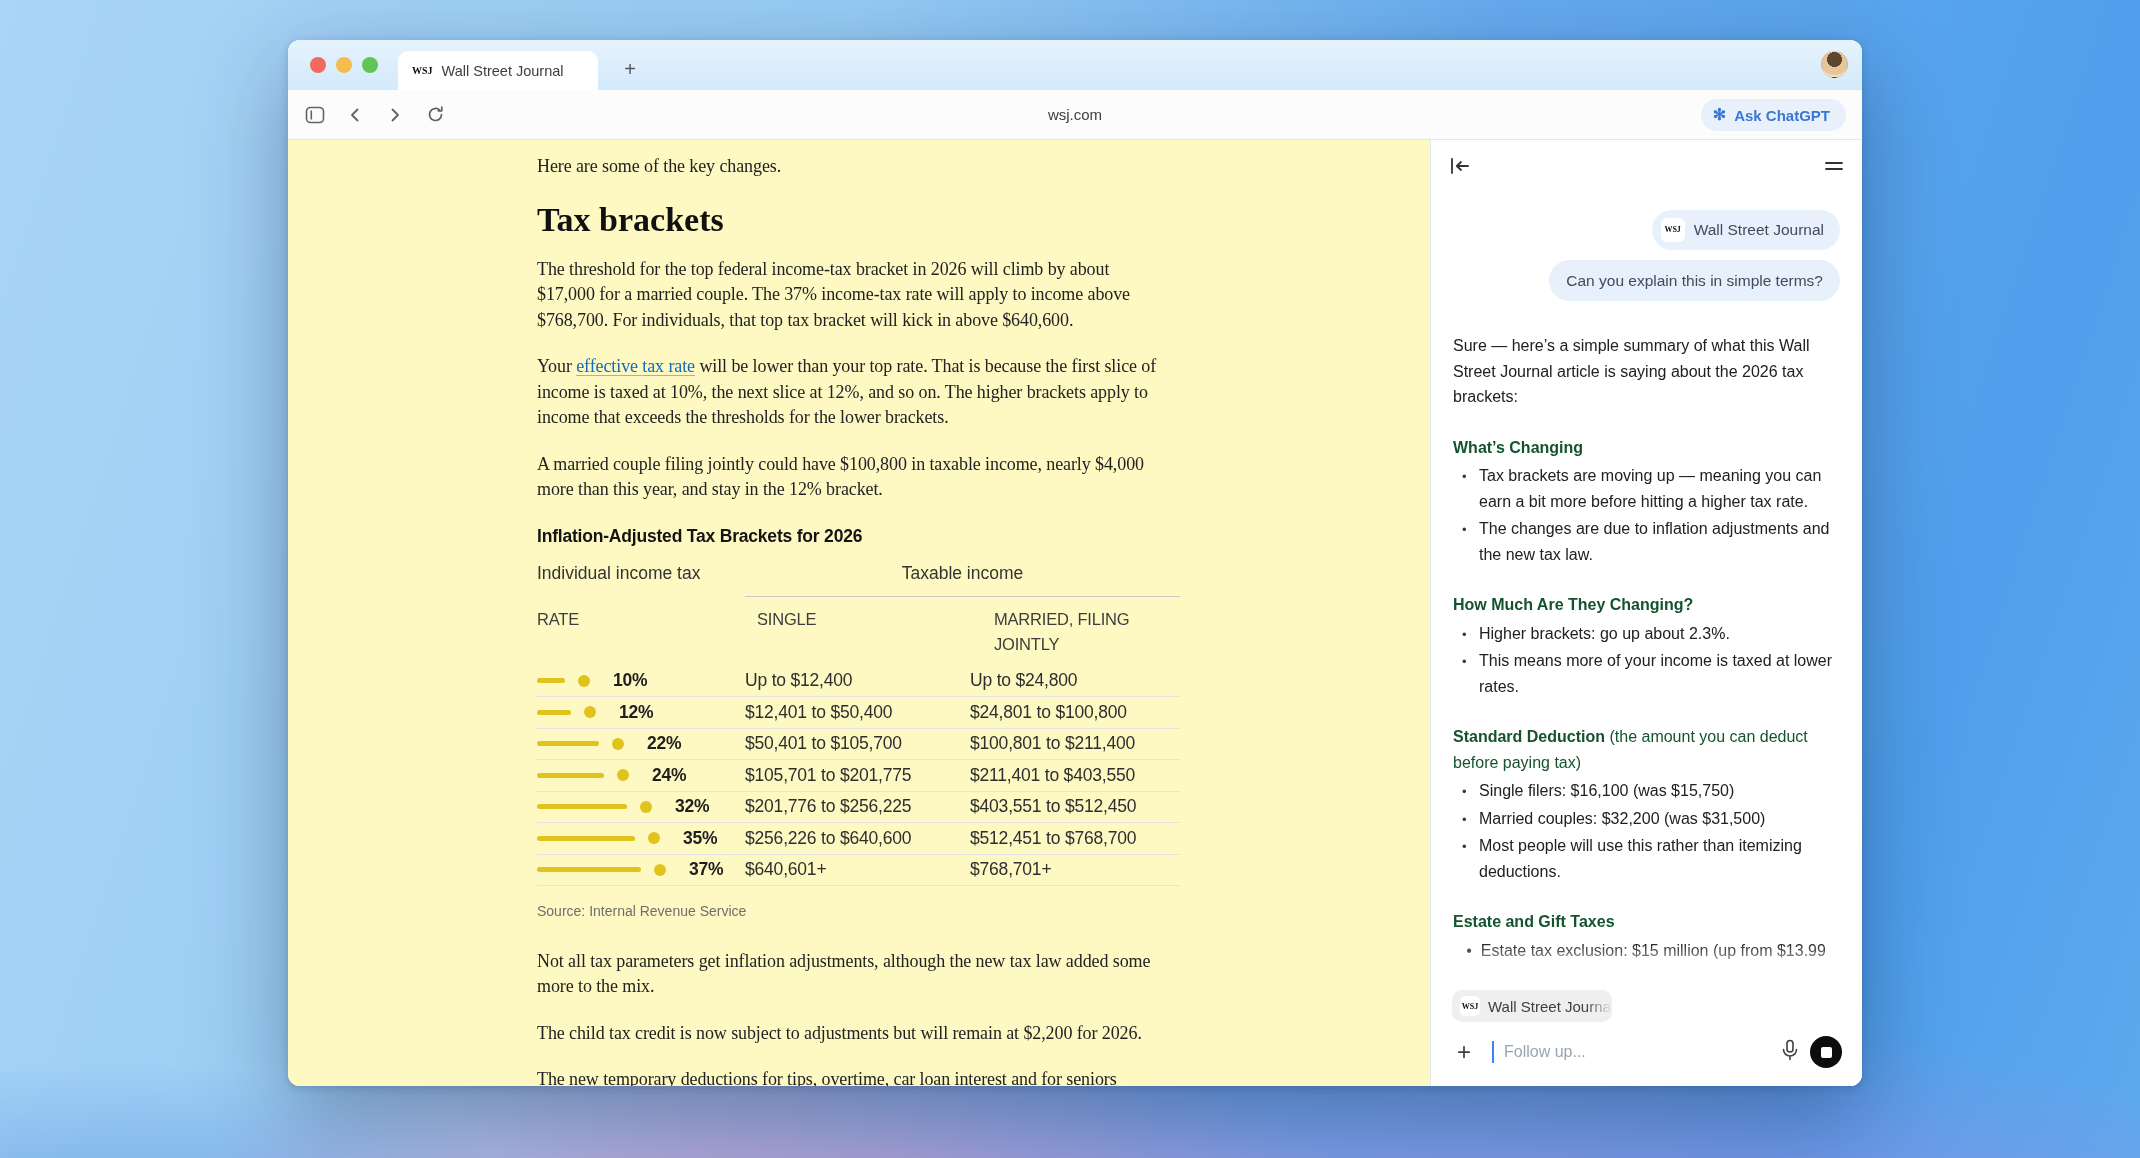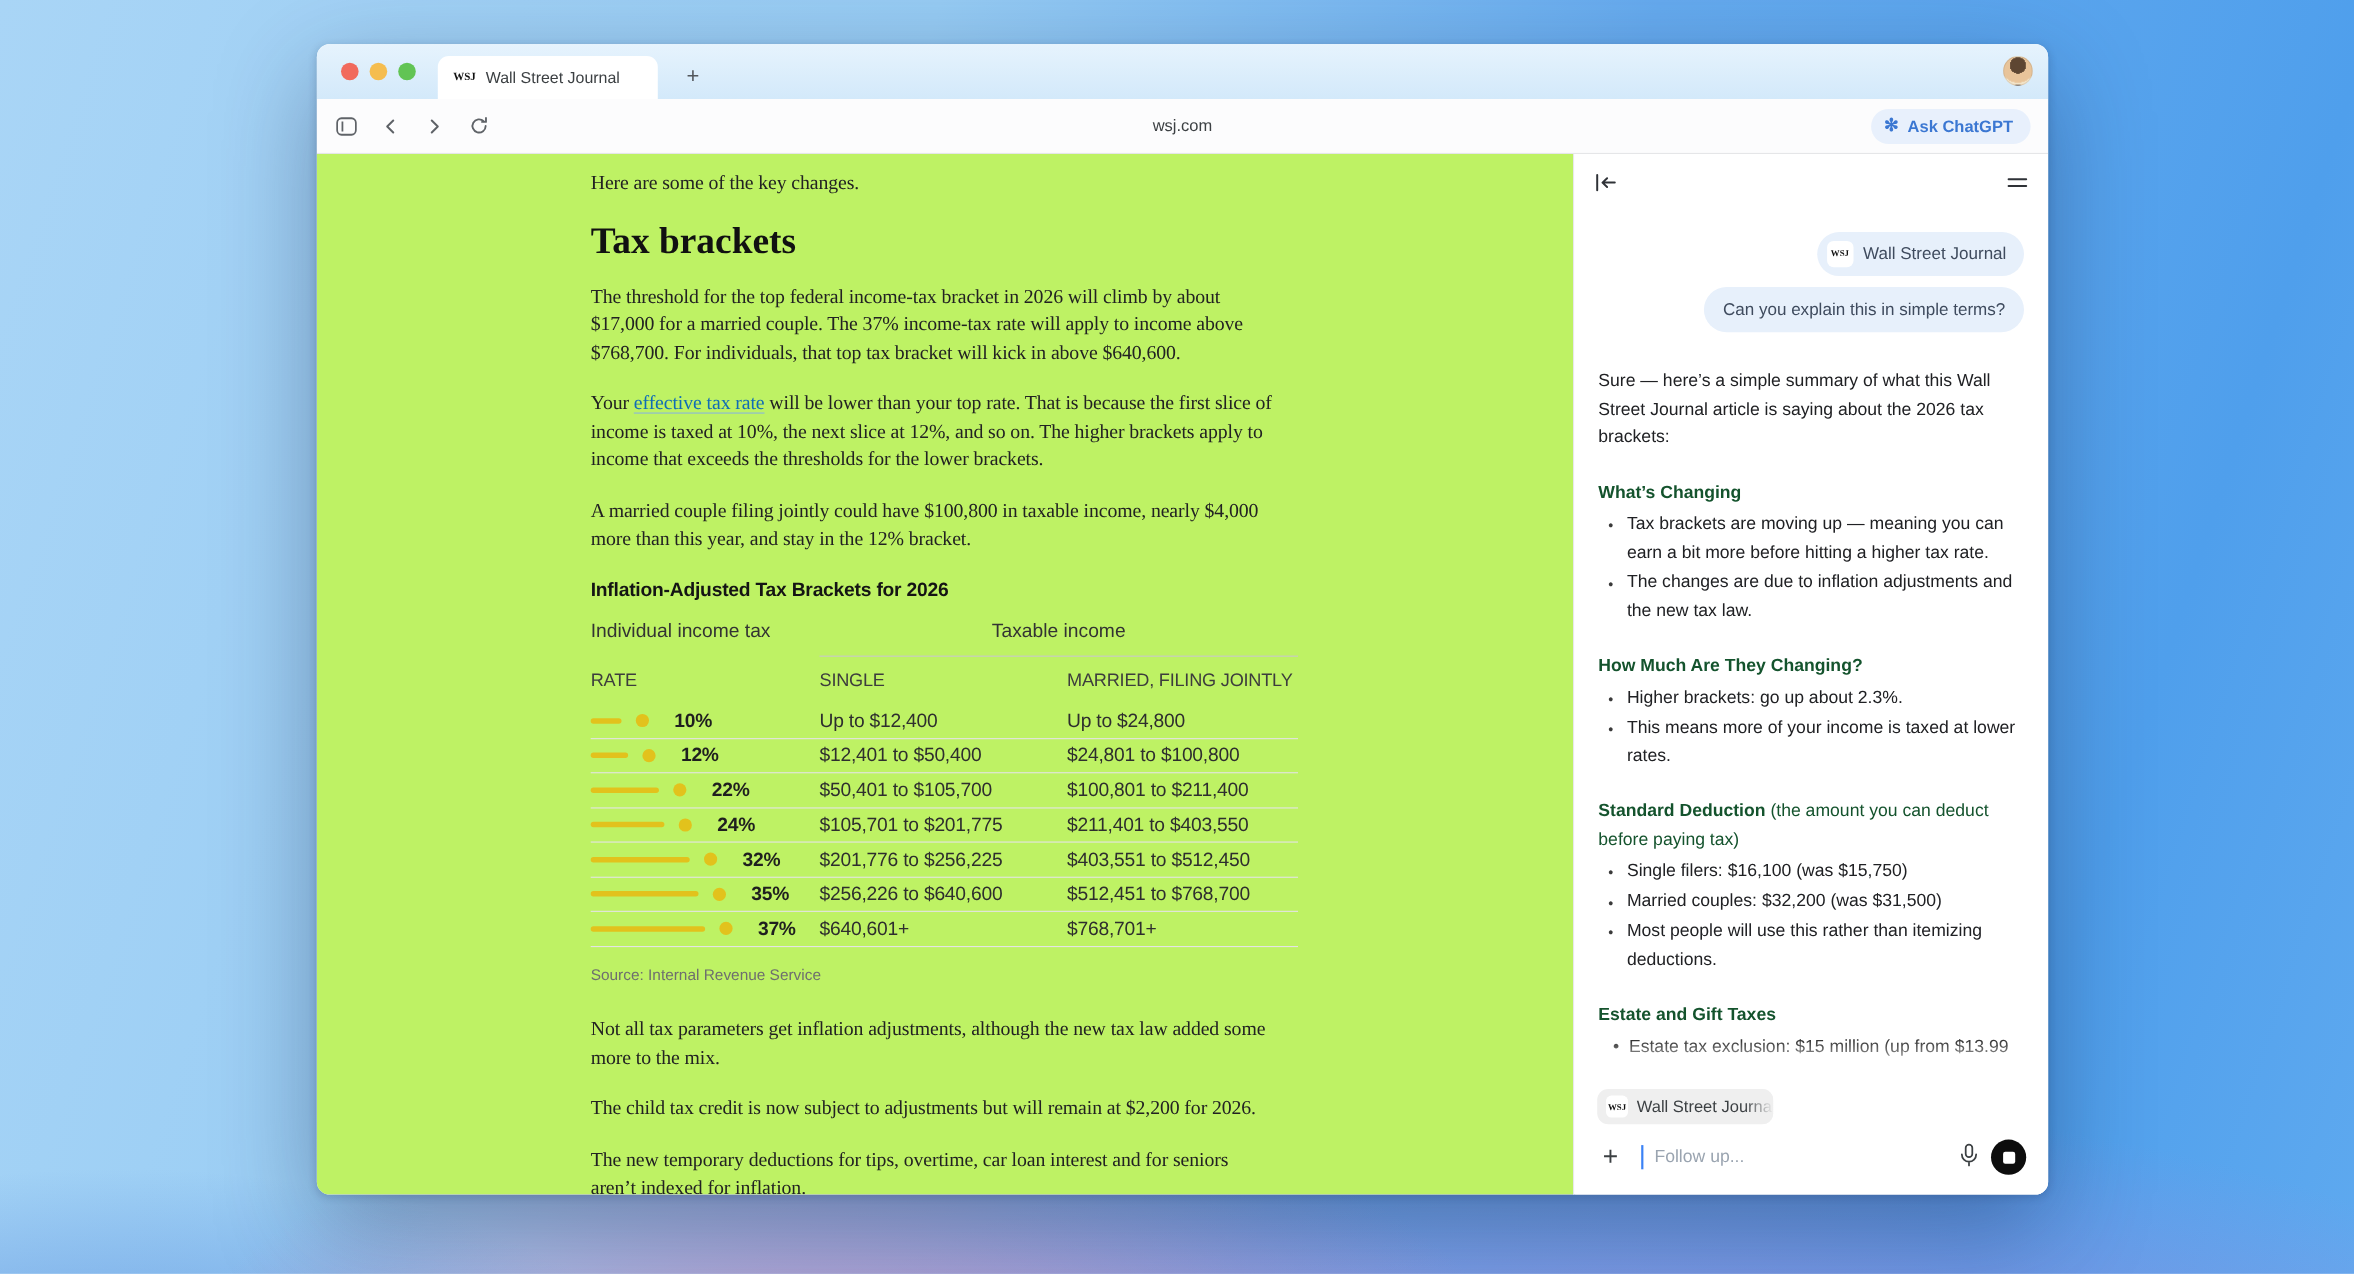--- a/index.html
+++ b/index.html
@@ -40,32 +40,32 @@
   .toolbar .group { display:flex; gap:14px; margin-left:14px; }
   .urlbox { position:absolute; left:50%; transform:translateX(-50%); font-size:15px; color:#3c4043; }
   .ask {
     position:absolute; right:16px; top:9px; height:32px; padding:0 16px 0 12px; border-radius:16px;
     background:#e8f0fc; color:#3b77d2; font-size:15px; font-weight:bold;
     display:flex; align-items:center; gap:8px; border:none;
   }
   .ask .knot { font-size:16px; line-height:1; }
   
   .content { display:flex; height:946px; }
-  .article-pane { width:1142px; background:#bef264; overflow:hidden; }
+  .article-pane { width:1142px; background:#fef9c3; overflow:hidden; }
   .article { width:625px; margin-left:249px; padding-top:14px; color:#222;
     font-family:"Liberation Serif","DejaVu Serif",serif; font-size:18px; line-height:25.5px; }
   .article p { margin-bottom:21px; letter-spacing:-.1px; }
   .article h2 { font-size:34px; line-height:30px; margin:25px 0 22px; color:#111; font-weight:bold; }
   a.wsj-link { color:#0f6cb6; text-decoration:underline; text-underline-offset:3px; text-decoration-color:#8ab6d9; }
   
   .wsj-table { font-family:"Liberation Sans",sans-serif; margin:6px 0 24px; width:643px; }
   .t-title { font-size:17.5px; font-weight:bold; color:#141414; margin-bottom:12px; letter-spacing:-.2px; }
   .t-groups { display:grid; grid-template-columns:208px 1fr; font-size:17.5px; color:#333; }
   .t-groups .right { text-align:center; border-bottom:1px solid #c9c9c9; padding-bottom:9px; }
-  .t-head { display:grid; grid-template-columns:208px 225px 1fr; font-size:16.5px; color:#3d3d3d; padding:10px 0 8px; letter-spacing:-.2px; }
+  .t-head { display:grid; grid-template-columns:208px 225px 1fr; font-size:16.5px; color:#3d3d3d; padding:10px 0 8px; letter-spacing:-.2px;gap:12px; }
   .trow { display:grid; grid-template-columns:208px 225px 1fr; align-items:center; height:31.5px; border-bottom:1px solid #e4e4e4; font-size:17.5px; color:#2e2e2e; letter-spacing:-.2px; }
   .trow:last-of-type { border-bottom:none; }
   .ratecell { display:flex; align-items:center;gap:16px; }
   .bar { height:5px; border-radius:3px; background:#e2c21c; }
   .dot { width:12px; height:12px; border-radius:50%; background:#e2c21c; margin-left:-3px; }
   .ratelabel { font-weight:bold; color:#1f1f1f; margin-left:7px; font-size:17.5px; }
   .t-source { font-size:14px; color:#6e6e6e; margin-top:13px; }
   
   .chat { position:relative; width:432px; border-left:1px solid #e7e8ea; background:#fff; font-size:16px; color:#202124; }
   .chat-header { display:flex; justify-content:space-between; align-items:center; padding:16px 18px 0; }

